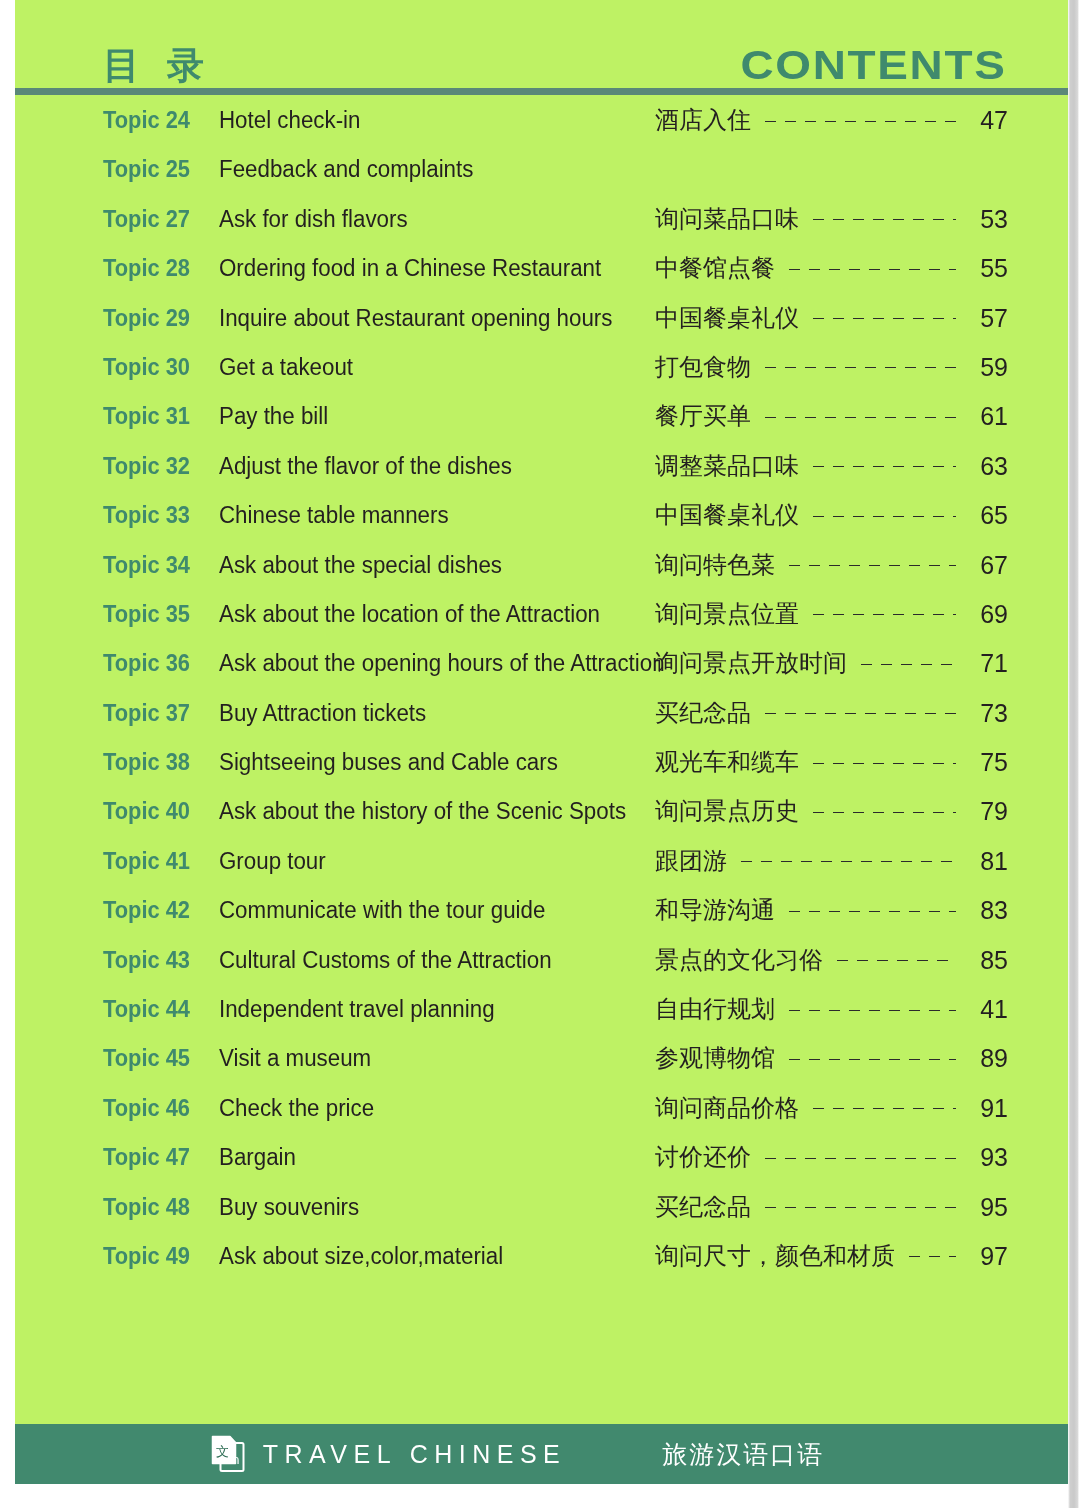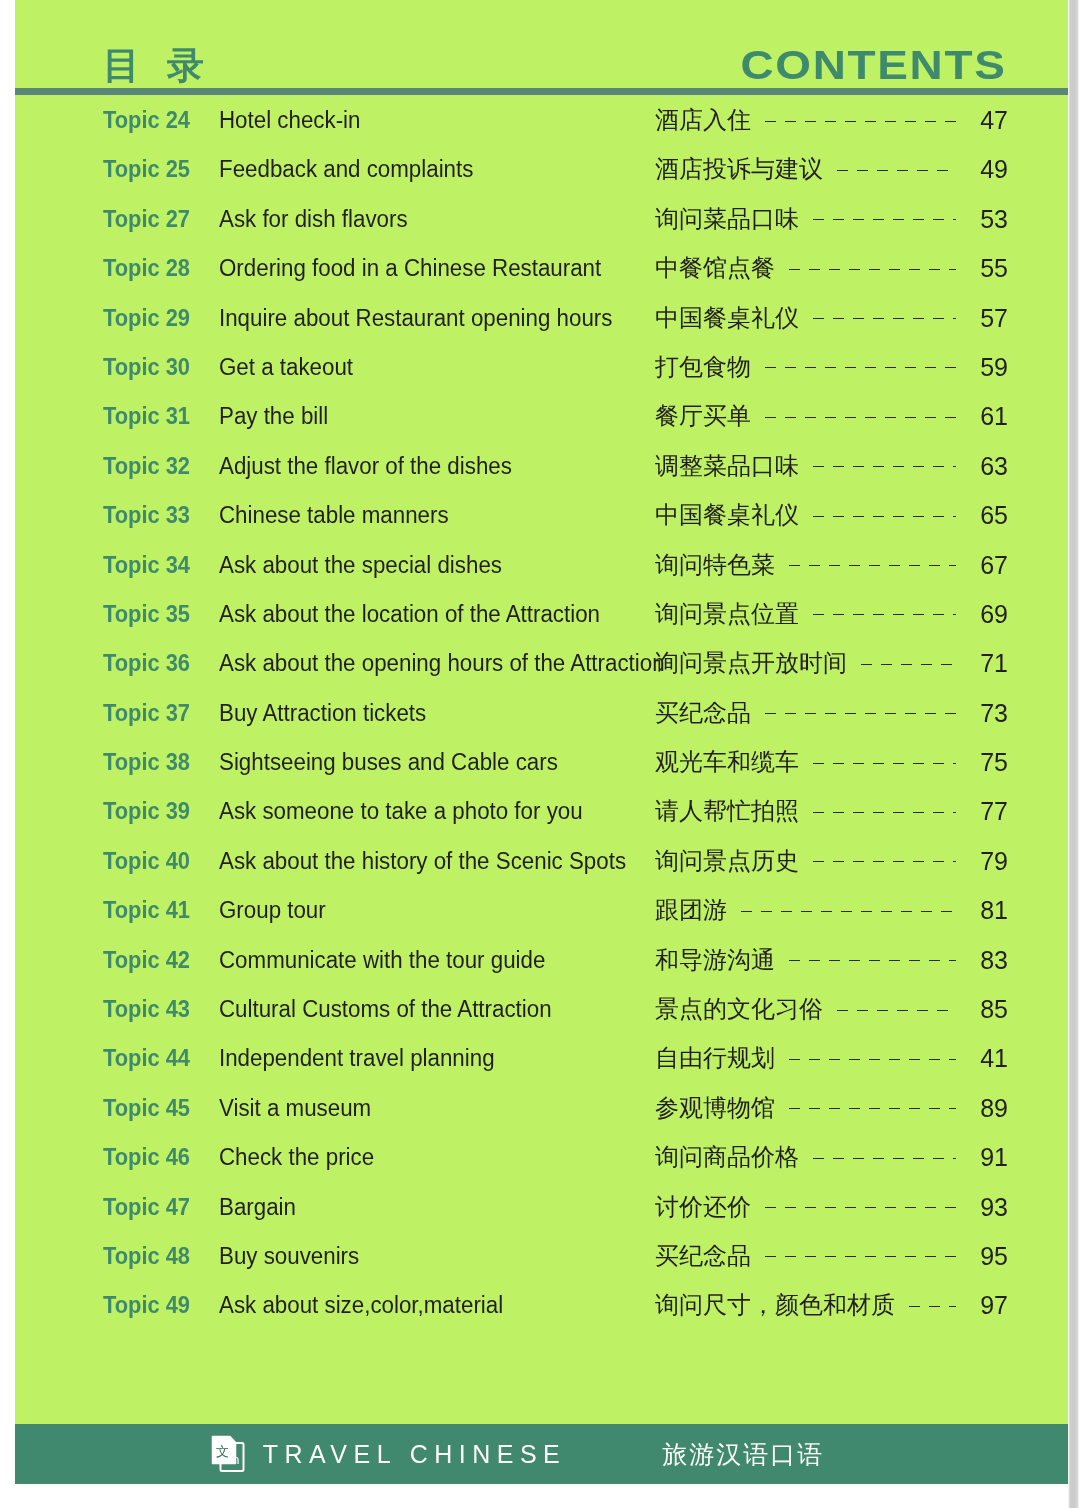--- a/index.html
+++ b/index.html
@@ -236,25 +236,20 @@
         <div class="en-title">Hotel check-in</div>
         <div class="right-group">
           <div class="cn-title">酒店入住</div>
           <div class="leader"></div>
           <div class="page-num">47</div>
         </div>
       </div>
       <div class="toc-row">
         <div class="topic-label">Topic 25</div>
         <div class="en-title">Feedback and complaints</div>
-        <div class="right-group">
-          <div class="cn-title">酒店投诉与建议</div>
-          <div class="leader"></div>
-          <div class="page-num">49</div>
-        </div>
       </div>
       <div class="toc-row">
         <div class="topic-label">Topic 27</div>
         <div class="en-title">Ask for dish flavors</div>
         <div class="right-group">
           <div class="cn-title">询问菜品口味</div>
           <div class="leader"></div>
           <div class="page-num">53</div>
         </div>
       </div>
@@ -348,29 +343,20 @@
           <div class="page-num">73</div>
         </div>
       </div>
       <div class="toc-row">
         <div class="topic-label">Topic 38</div>
         <div class="en-title">Sightseeing buses and Cable cars</div>
         <div class="right-group">
           <div class="cn-title">观光车和缆车</div>
           <div class="leader"></div>
           <div class="page-num">75</div>
-        </div>
-      </div>
-      <div class="toc-row">
-        <div class="topic-label">Topic 39</div>
-        <div class="en-title">Ask someone to take a photo for you</div>
-        <div class="right-group">
-          <div class="cn-title">请人帮忙拍照</div>
-          <div class="leader"></div>
-          <div class="page-num">77</div>
         </div>
       </div>
       <div class="toc-row">
         <div class="topic-label">Topic 40</div>
         <div class="en-title">Ask about the history of the Scenic Spots</div>
         <div class="right-group">
           <div class="cn-title">询问景点历史</div>
           <div class="leader"></div>
           <div class="page-num">79</div>
         </div>

